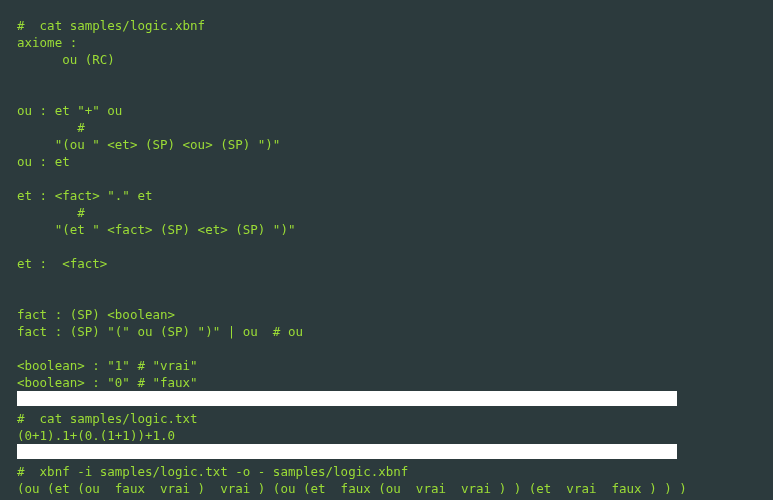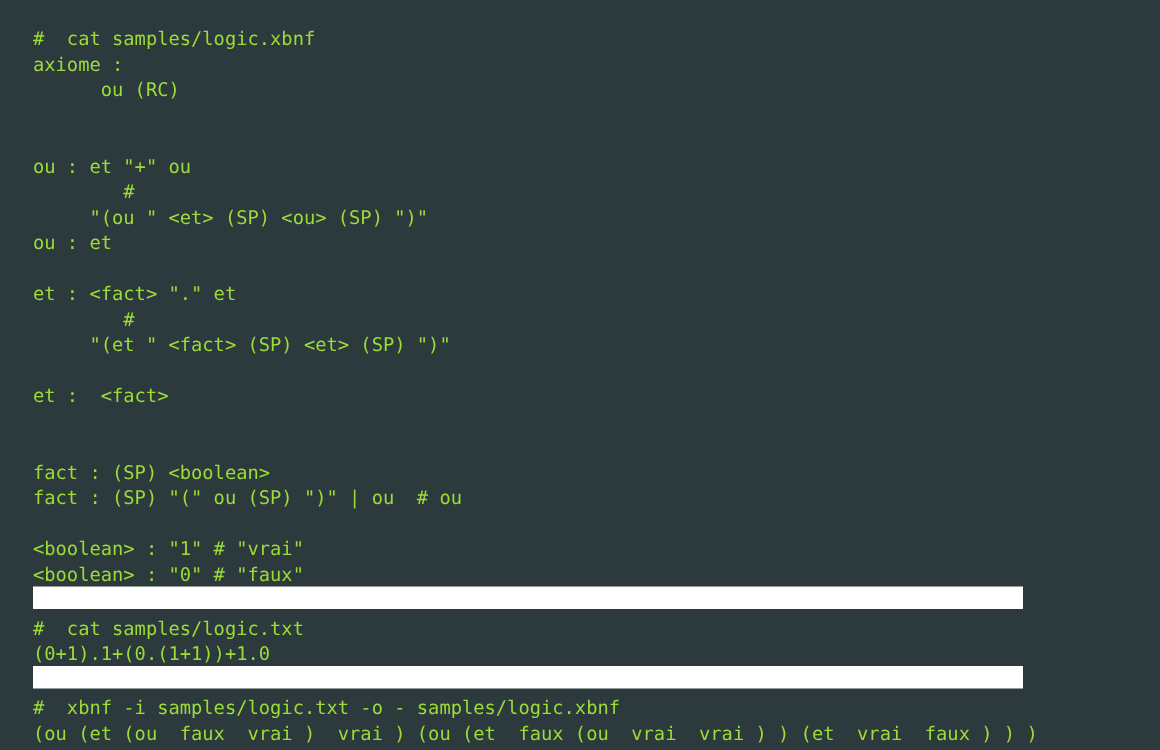--- a/index.html
+++ b/index.html
@@ -8,23 +8,22 @@
     font-family: "DejaVu Sans Mono", Menlo, Consolas, monospace;
     font-size: 12.5px;
     line-height: 17px;
     color: #9bdc36;
     width: 773px;
     height: 500px;
     overflow: hidden;
     padding: 0;
   }
   .term {
-    padding: 0 6px;
+    padding: 0 17px;
     white-space: pre;
-    margin-left: 16px;
   }
   .line {
     min-height: 17px;
   }
   .inv {
     background: #ffffff;
     color: #2c3a3d;
     display: inline-block;
     width: 660px;
     height: 15px;

